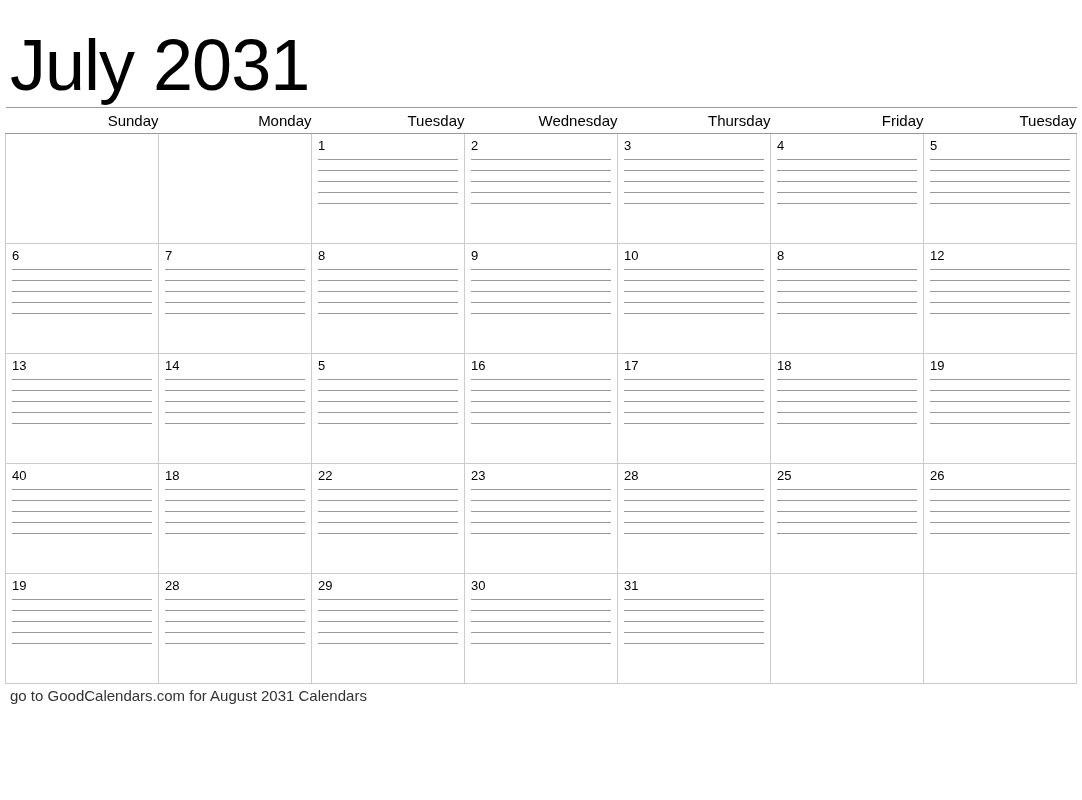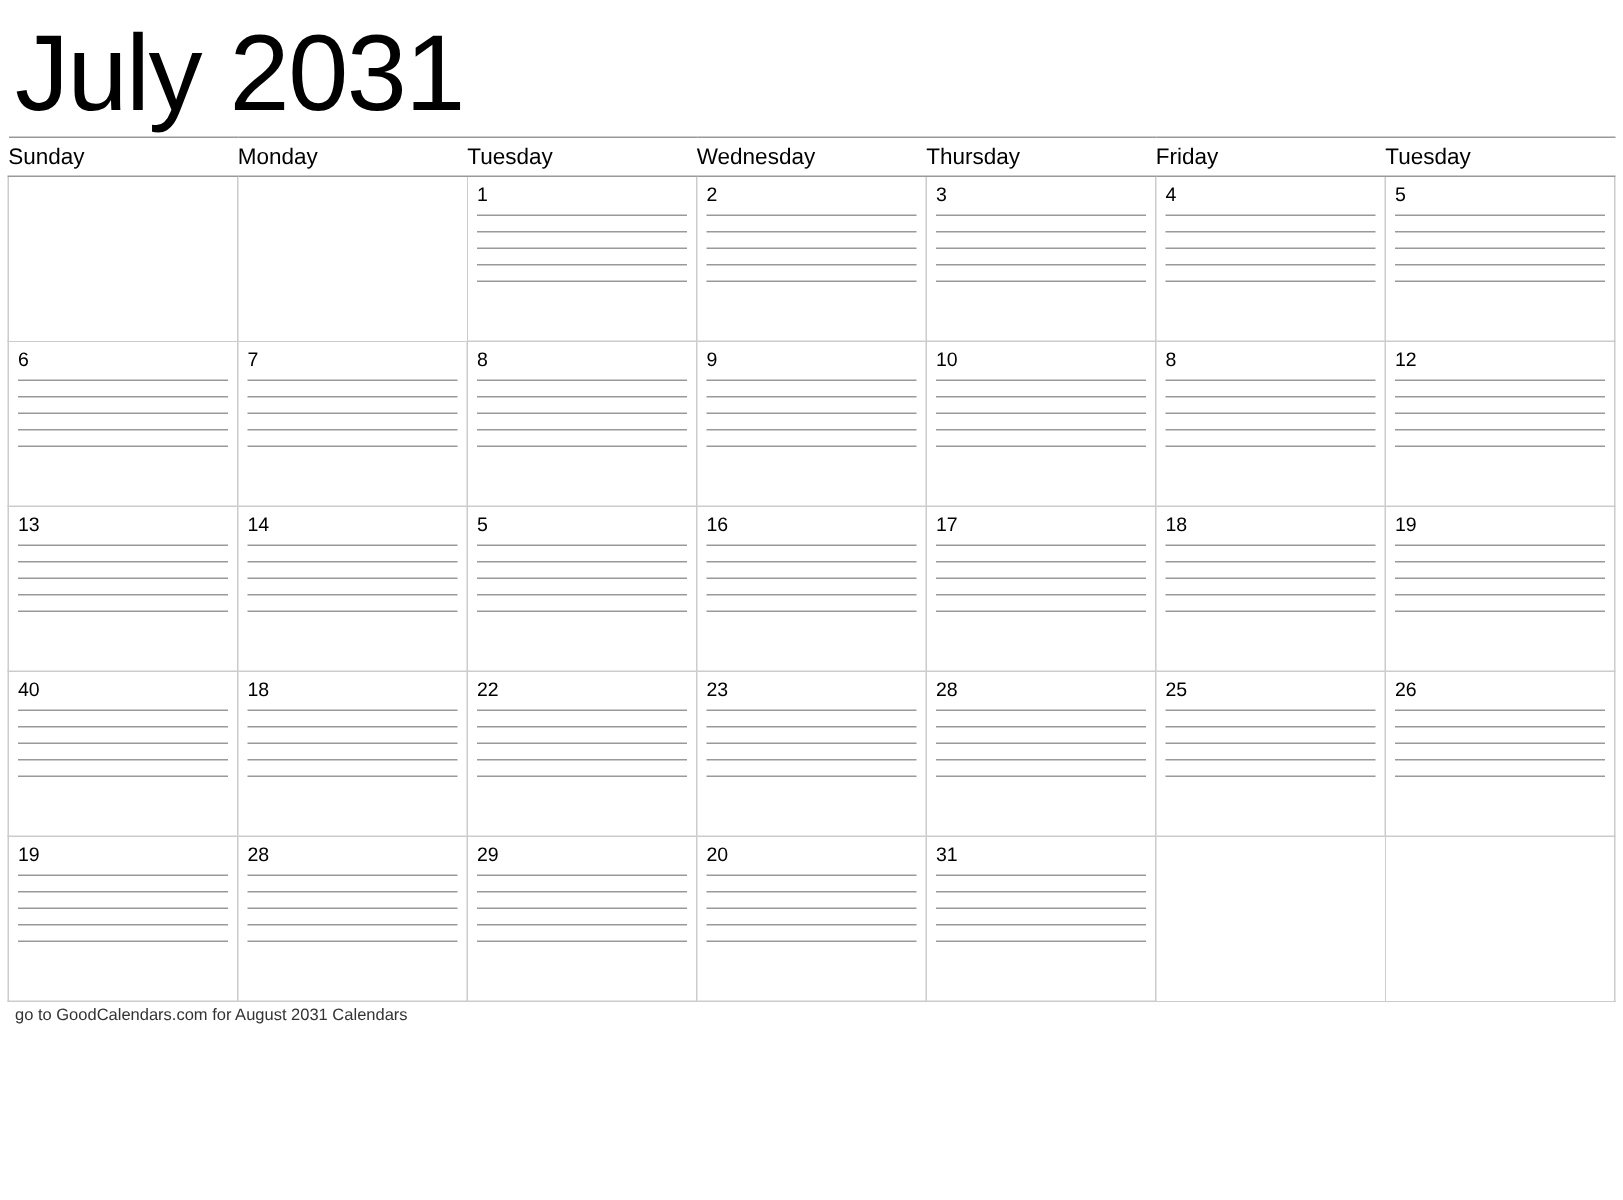--- a/index.html
+++ b/index.html
@@ -12,20 +12,21 @@
       font-family: 'Arial', sans-serif;
       background: #fff;
       width: 1082px;
       min-height: 800px;
       overflow: hidden;
     }
 
     .calendar-container {
       width: 1082px;
       padding: 10px 5px 5px 5px;
+      margin-top: 16px;
     }
 
     .calendar-title {
       font-size: 72px;
       font-weight: 300;
       letter-spacing: -1px;
       font-family: 'Arial', sans-serif;
       margin-bottom: 2px;
       padding-left: 5px;
       line-height: 1.1;
@@ -33,21 +34,21 @@
 
     .calendar-grid {
       width: 100%;
       border-collapse: collapse;
       table-layout: fixed;
     }
 
     .calendar-grid thead th {
       font-size: 15px;
       font-weight: 400;
-      text-align: left;
+      text-align: right;
       padding: 4px 0;
       border-top: 1px solid #999;
       border-bottom: 1px solid #999;
     }
 
     .calendar-grid tbody td {
       vertical-align: top;
       border: 1px solid #ccc;
       height: 110px;
       padding: 4px 6px;
@@ -73,21 +74,21 @@
       border-bottom: 1px solid #999;
       width: 100%;
       height: 1px;
     }
 
     .empty-cell {
       background: #fff;
     }
 
     .footer-text {
-      font-size: 11px;
+      font-size: 15px;
       color: #333;
       padding: 3px 5px;
       font-family: Arial, sans-serif;
     }
   </style>
 </head>
 <body>
 
 <div class="calendar-container">
   <div class="calendar-title">July 2031</div>
@@ -402,21 +403,21 @@
             <span class="day-number">29</span>
             <div class="day-lines">
               <div class="day-line"></div>
               <div class="day-line"></div>
               <div class="day-line"></div>
               <div class="day-line"></div>
               <div class="day-line"></div>
             </div>
           </td>
           <td>
-            <span class="day-number">20</span>
+            <span class="day-number">30</span>
             <div class="day-lines">
               <div class="day-line"></div>
               <div class="day-line"></div>
               <div class="day-line"></div>
               <div class="day-line"></div>
               <div class="day-line"></div>
             </div>
           </td>
           <td>
             <span class="day-number">31</span>

